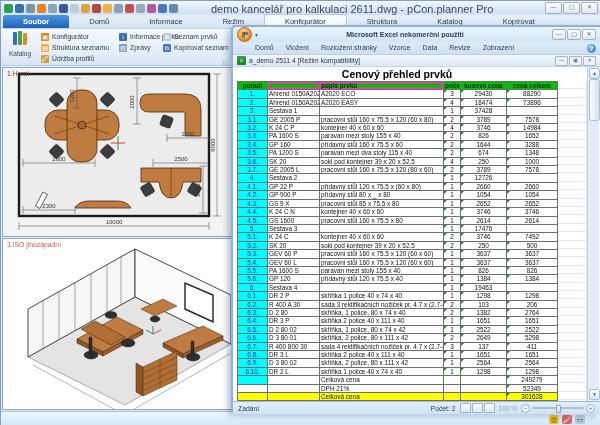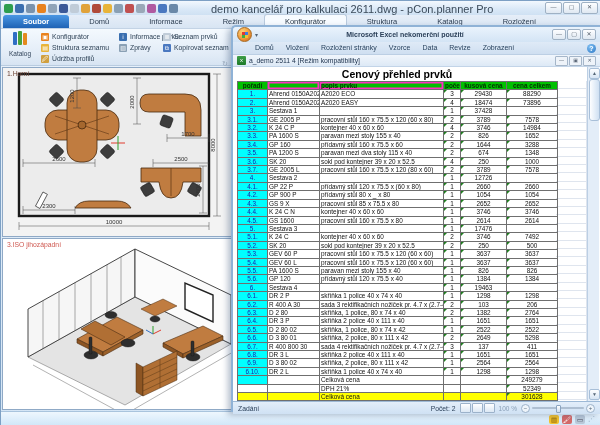--- a/index.html
+++ b/index.html
@@ -145,21 +145,21 @@
   </div>
 
   <div id="pcon-tabrow" class="abs">
       <span class="ptab soubor">Soubor</span>
       <span class="ptab">Domů</span>
       <span class="ptab">Informace</span>
       <span class="ptab">Režim</span>
       <span class="ptab active">Konfigurátor</span>
       <span class="ptab">Struktura</span>
       <span class="ptab">Katalog</span>
-      <span class="ptab">Rozložení</span>
+      <span class="ptab">Kopírovat</span>
     </div>
 
   <div id="pcon-ribbon" class="abs">
     <div id="katalog-btn" class="abs">
       <span class="books">
           <i></i>
           <i></i>
           <i></i>
         </span>
       <span class="lbl">Katalog</span>

